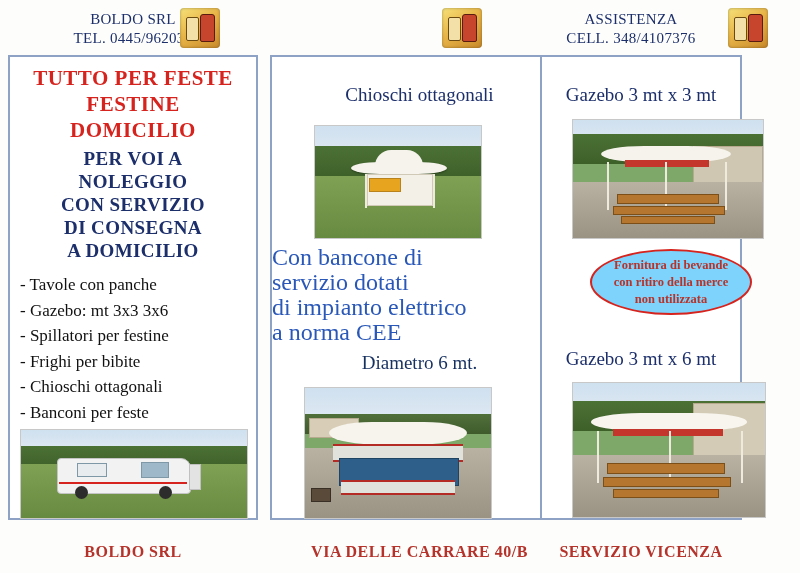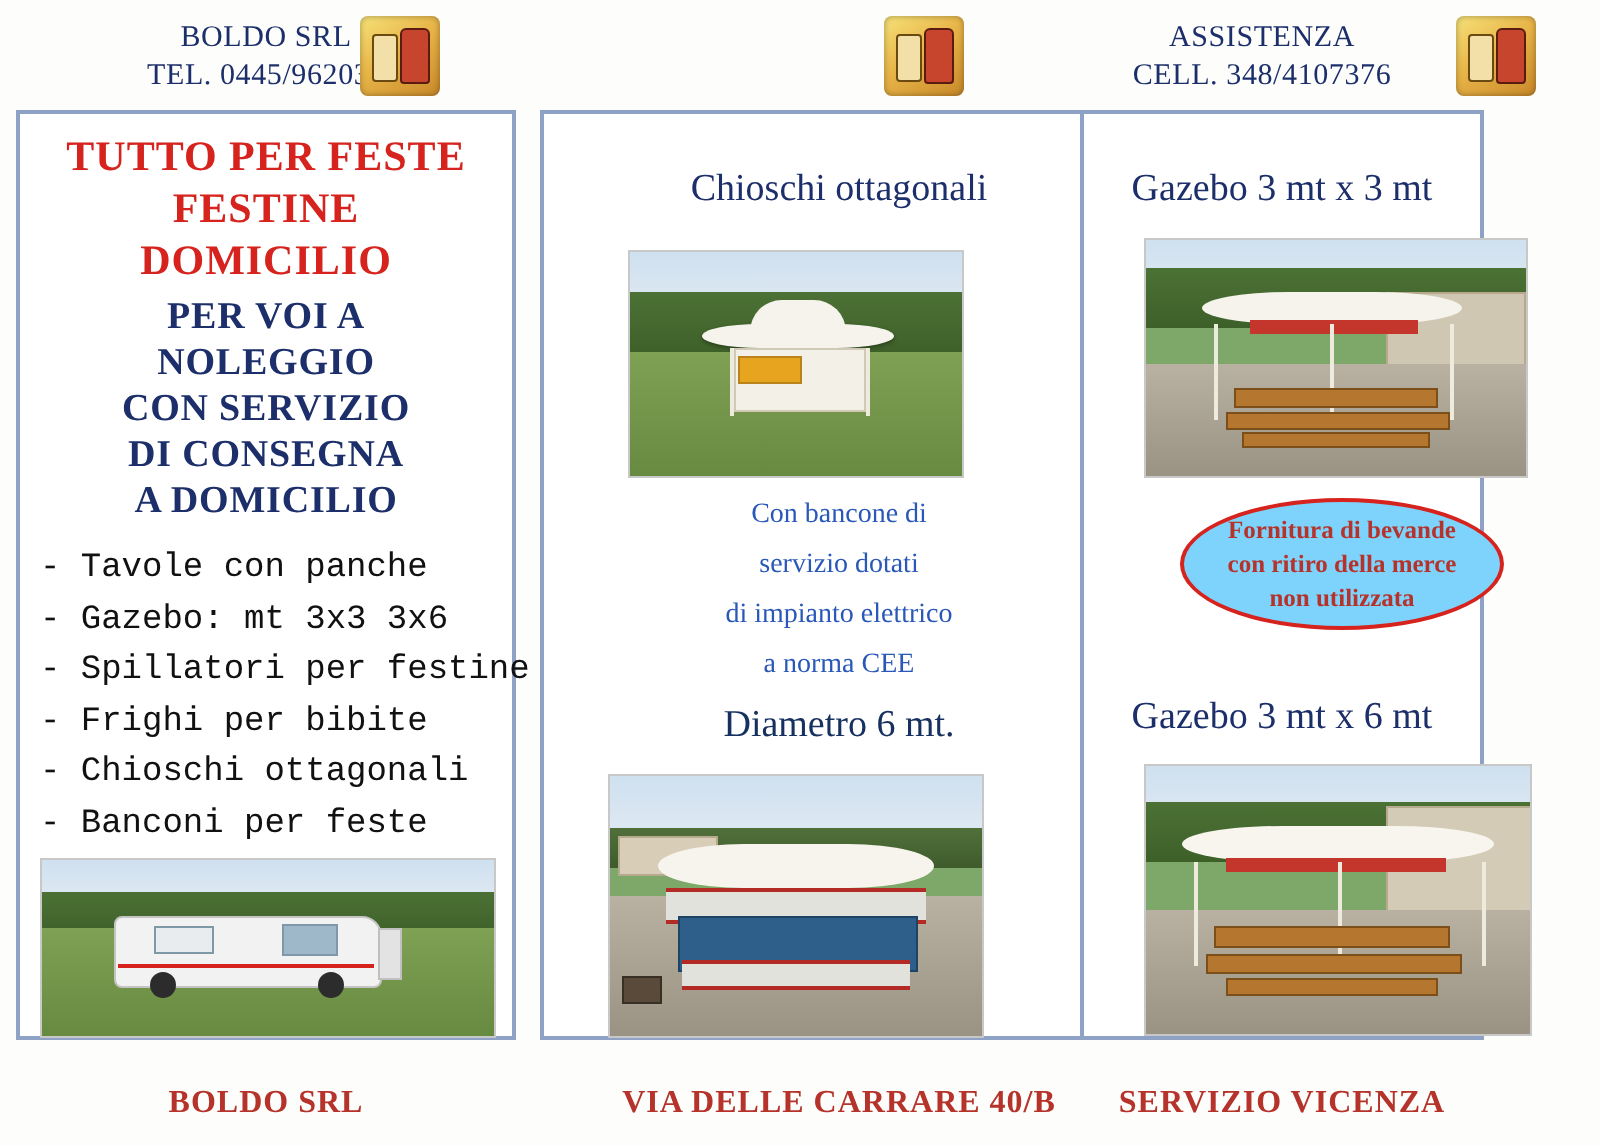--- a/index.html
+++ b/index.html
@@ -118,21 +118,21 @@
     font-size: 19px;
     line-height: 23px;
     letter-spacing: .4px;
   }
   .list {
     margin: 10px 0 0 10px;
     color: #111;
     font-size: 17px;
     line-height: 25.5px;
   }
-  .list div { white-space: nowrap; font-family: Liberation Mono, monospace; }
+  .list div { white-space: nowrap; }
   .script {
     margin-top: 6px;
     text-align: center;
     color: #d6231d;
     font-size: 21px;
     font-style: italic;
     font-family: "DejaVu Serif", serif;
   }
 
   
@@ -194,23 +194,22 @@
     border-bottom: 2px solid #b32b24;
   }
 
   .cap {
     text-align: center;
     color: #1c2f6b;
     font-size: 19px;
     line-height: 24px;
   }
   .cap-blue {
-    text-align: center;
     color: #2a58b8;
-    font-size: 14px;
+    font-size: 24px;
     line-height: 25px;
   }
   .cap-dark {
     text-align: center;
     color: #16305f;
     font-size: 18px;
     line-height: 25px;
   }
 
   

